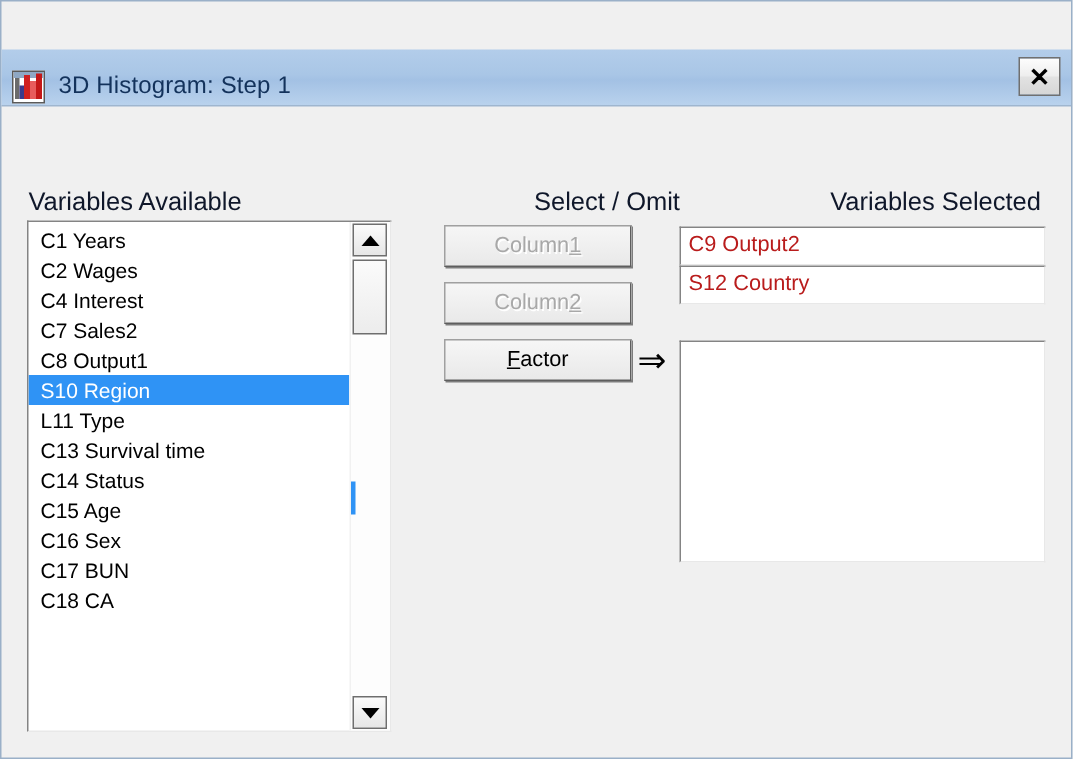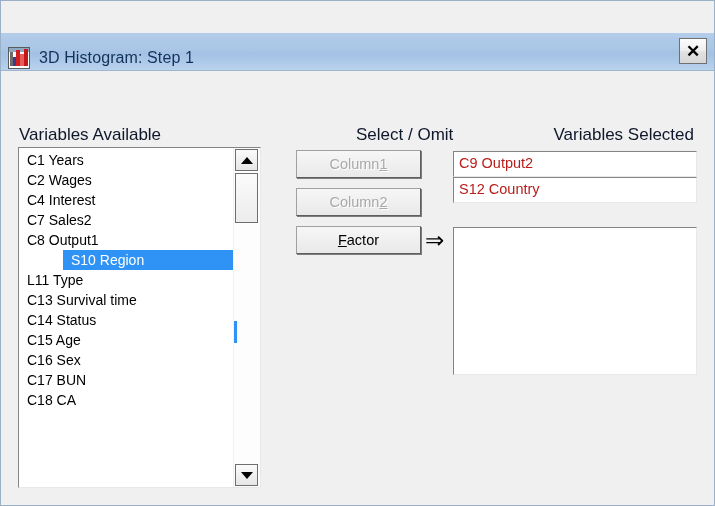--- a/index.html
+++ b/index.html
@@ -130,21 +130,20 @@
     line-height: 20px;
     font-size: 14px;
     color: #000000;
     padding-left: 8px;
     white-space: nowrap;
     cursor: default;
   }
   .list-item.selected {
     background: #2f93f5;
     color: #ffffff;
-    margin-left: 44px;
   }
 
   
   #scrollbar {
     width: 26px;
     flex: 0 0 26px;
     background: #fdfdfd;
     position: relative;
     border-left: 1px solid #f1f1f1;
   }

